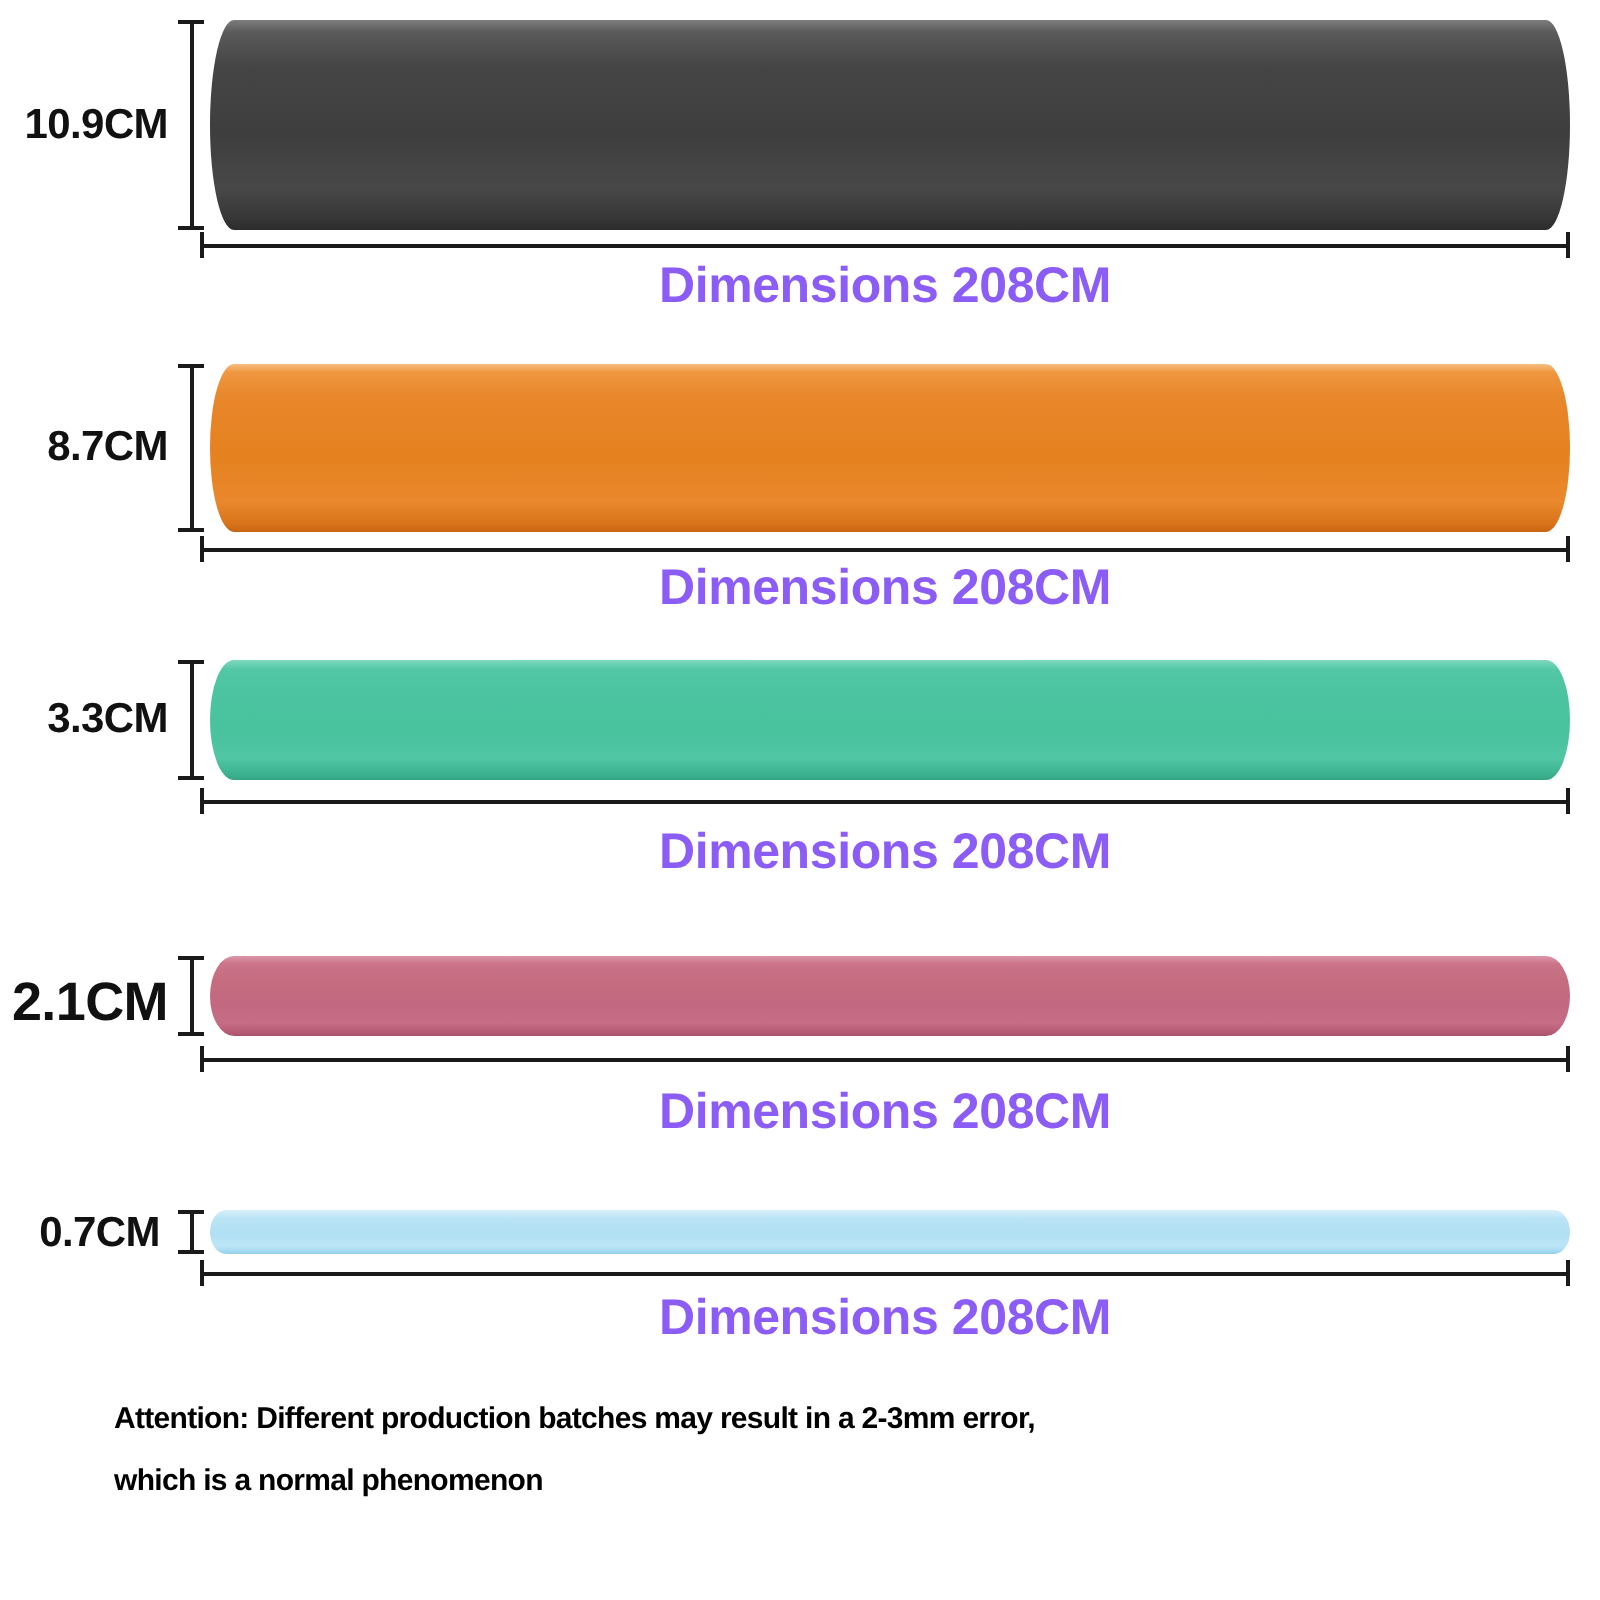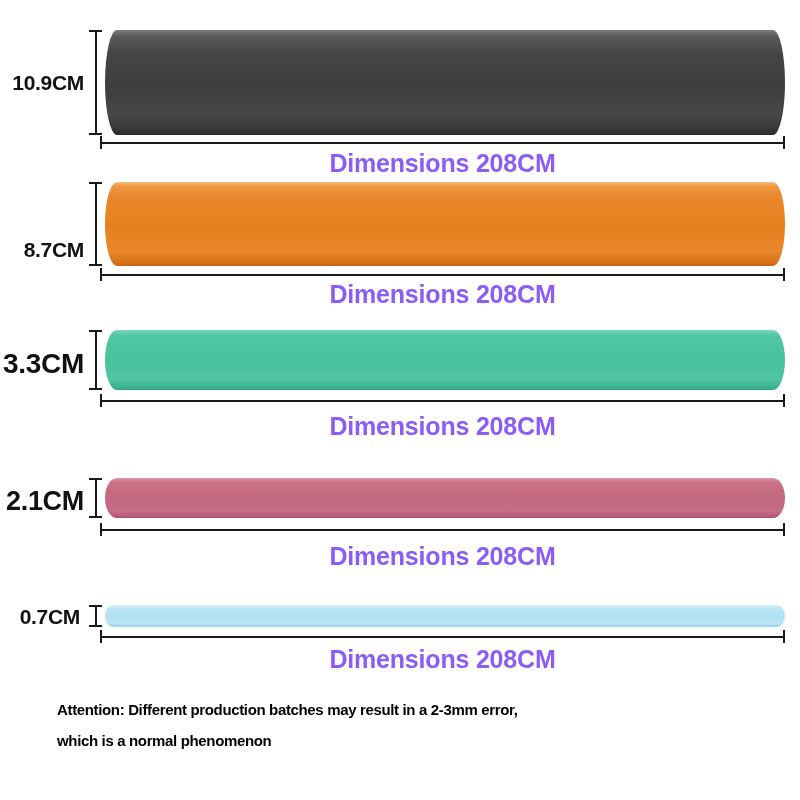--- a/index.html
+++ b/index.html
@@ -115,21 +115,21 @@
   }
   #attention-note .note-line {
     display: block;
   }
 </style>
 </head>
 <body>
 
 <div id="diagram">
 
-  <div class="band-row" style="top:0;height:170px;margin-top:20px;">
+  <div class="band-row" style="top:0;height:170px;">
     <div class="band" style="left:105px; top:10px; width:680px; height:105px;
                 background:linear-gradient(to bottom,#7d7d7d 0%,#5a5a5a 6%,#454545 22%,#3e3e3e 55%,#484848 80%,#373737 94%,#2c2c2c 100%);"></div>
     <div class="vdim" style="left:89px; top:10px; height:105px;">
       <div class="vcap top"></div>
       <div class="vline"></div>
       <div class="vcap bot"></div>
     </div>
     <div class="vlabel" style="left:0px; top:51px; width:84px; font-size:21px;">10.9CM</div>
     <div class="hdim" style="left:100px; top:116px; width:685px;">
       <div class="hcap left"></div>
@@ -140,38 +140,38 @@
   </div>
 
   <div class="band-row" style="top:170px;height:150px;">
     <div class="band" style="left:105px; top:12px; width:680px; height:84px;
                 background:linear-gradient(to bottom,#f7bd80 0%,#ef9740 5%,#e8862a 20%,#e5811f 55%,#e9882c 82%,#d8731a 95%,#c96511 100%);"></div>
     <div class="vdim" style="left:89px; top:12px; height:84px;">
       <div class="vcap top"></div>
       <div class="vline"></div>
       <div class="vcap bot"></div>
     </div>
-    <div class="vlabel" style="left:0px; top:42px; width:84px; font-size:21px;margin-top:26px;">8.7CM</div>
+    <div class="vlabel" style="left:0px; top:42px; width:84px; font-size:21px;">8.7CM</div>
     <div class="hdim" style="left:100px; top:98px; width:685px;">
       <div class="hcap left"></div>
       <div class="hline"></div>
       <div class="hcap right"></div>
     </div>
     <div class="hlabel" style="left:100px; top:110px; width:685px; font-size:25px;">Dimensions 208CM</div>
   </div>
 
   <div class="band-row" style="top:320px;height:150px;">
     <div class="band" style="left:105px; top:10px; width:680px; height:60px;
                 background:linear-gradient(to bottom,#7fd9bf 0%,#53c7a6 8%,#4cc4a1 25%,#49c29e 58%,#51c6a4 82%,#3bb08e 96%,#34a484 100%);"></div>
     <div class="vdim" style="left:89px; top:10px; height:60px;">
       <div class="vcap top"></div>
       <div class="vline"></div>
       <div class="vcap bot"></div>
     </div>
-    <div class="vlabel" style="left:0px; top:28px; width:84px; font-size:28px;">3.3CM</div>
+    <div class="vlabel" style="left:0px; top:28px; width:84px; font-size:21px;">3.3CM</div>
     <div class="hdim" style="left:100px; top:74px; width:685px;">
       <div class="hcap left"></div>
       <div class="hline"></div>
       <div class="hcap right"></div>
     </div>
     <div class="hlabel" style="left:100px; top:92px; width:685px; font-size:25px;">Dimensions 208CM</div>
   </div>
 
   <div class="band-row" style="top:470px;height:130px;">
     <div class="band" style="left:105px; top:8px; width:680px; height:40px;

